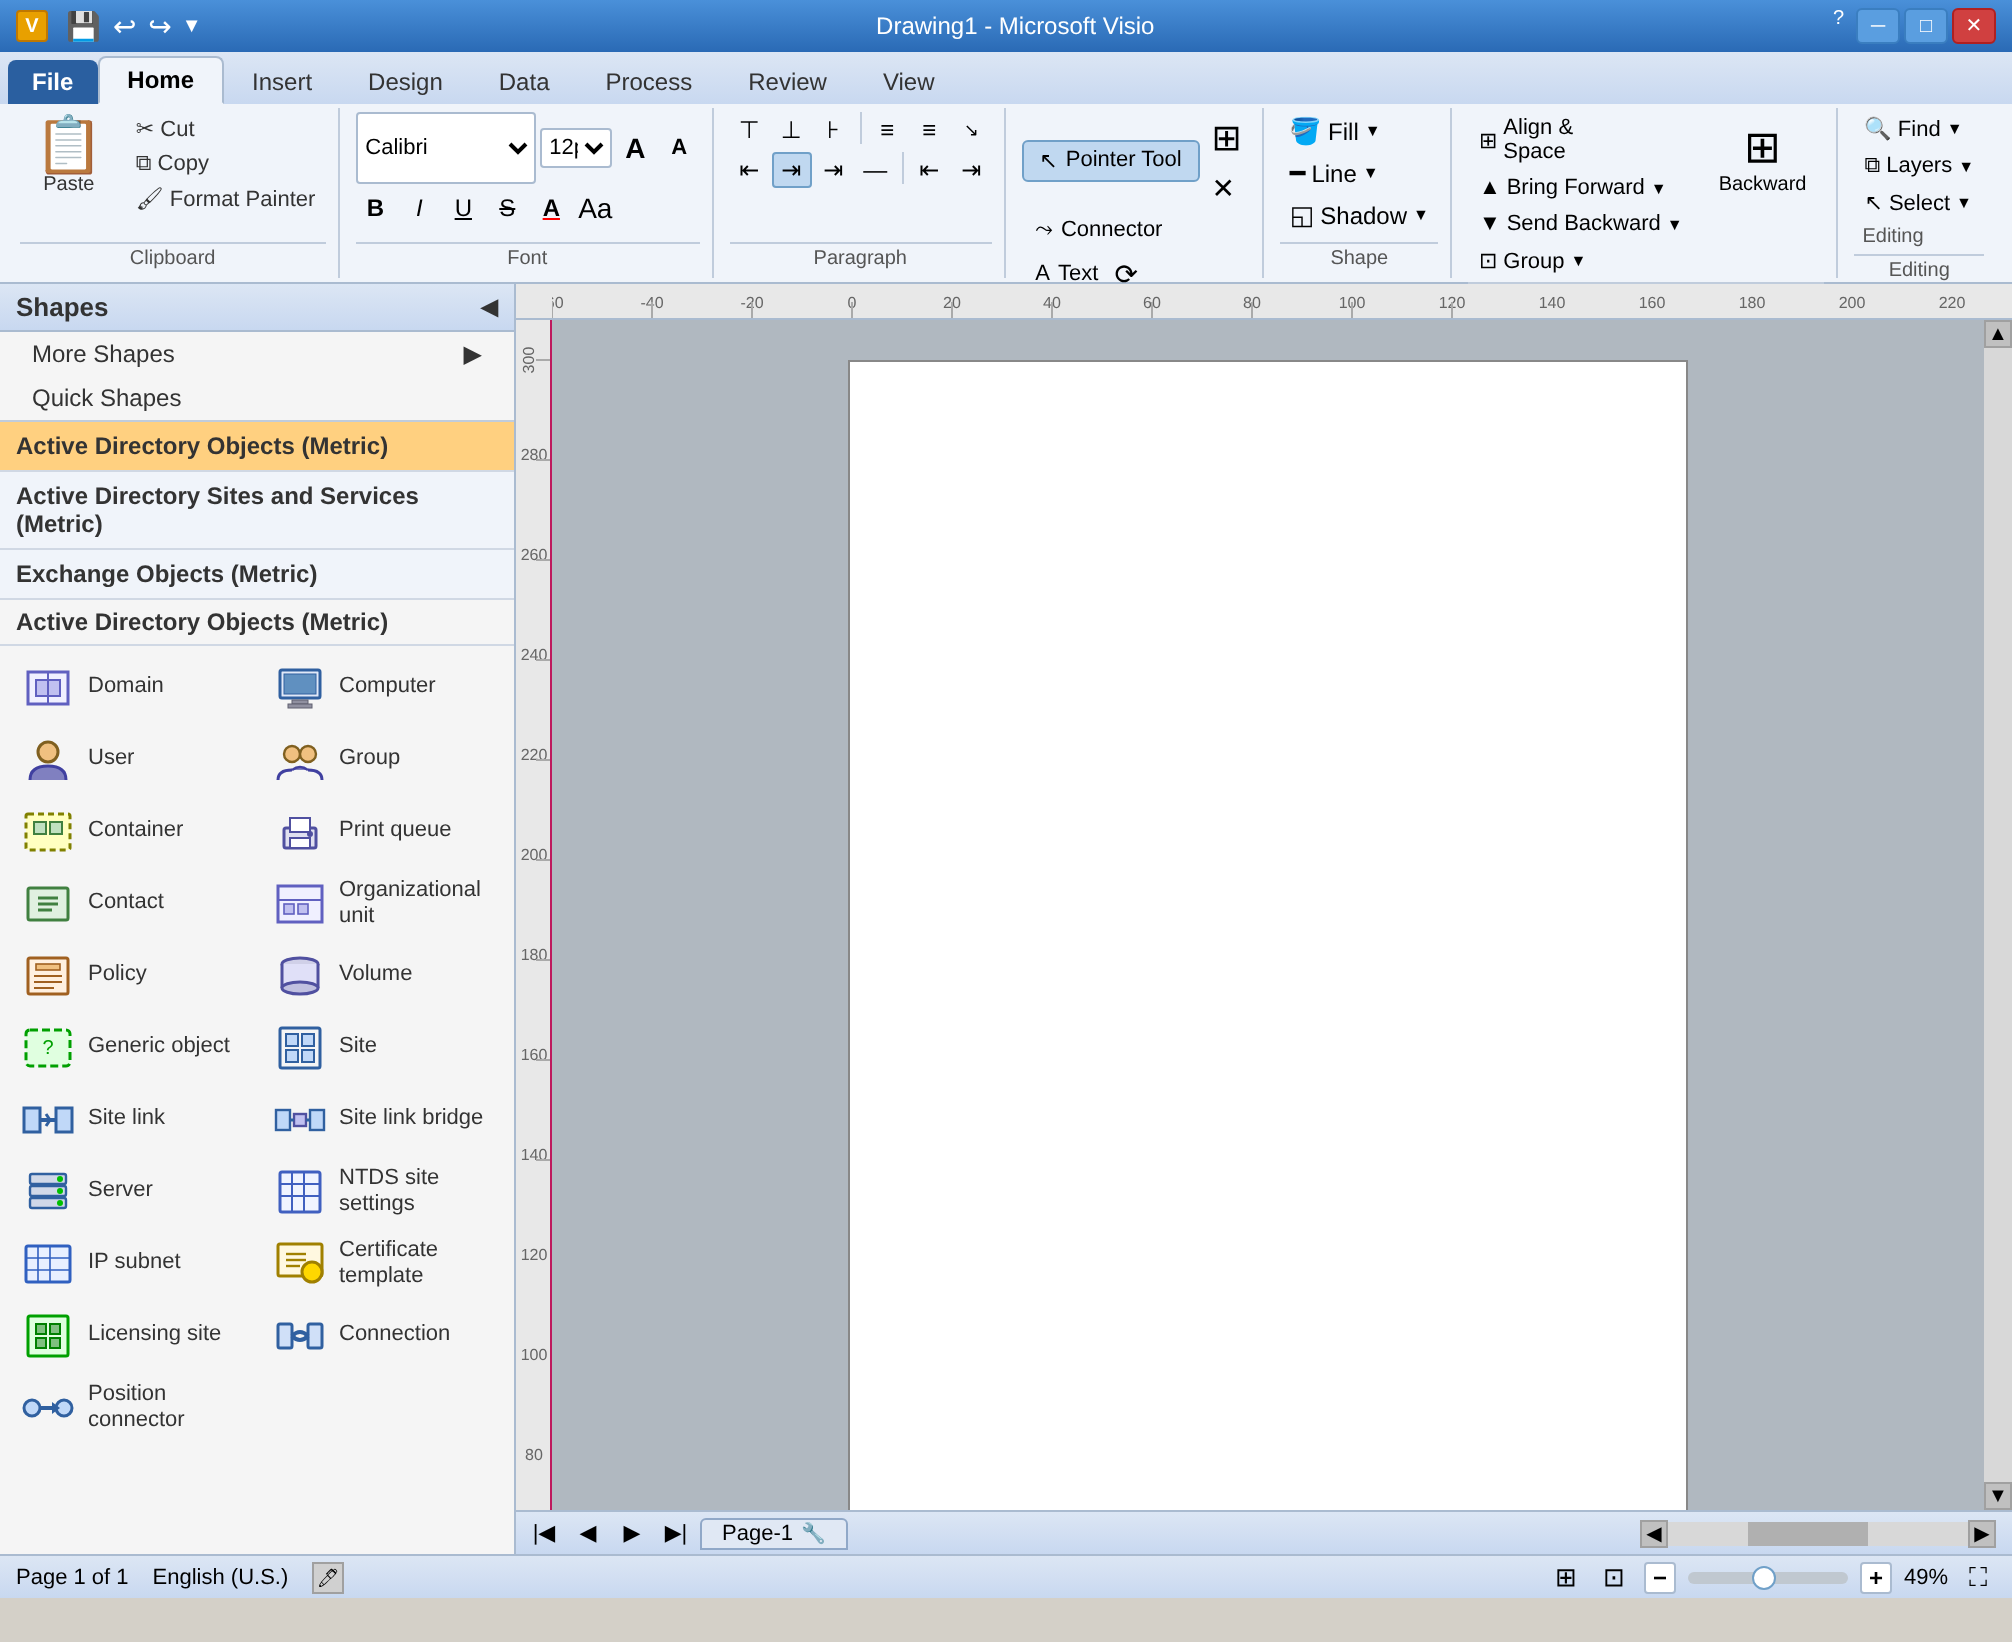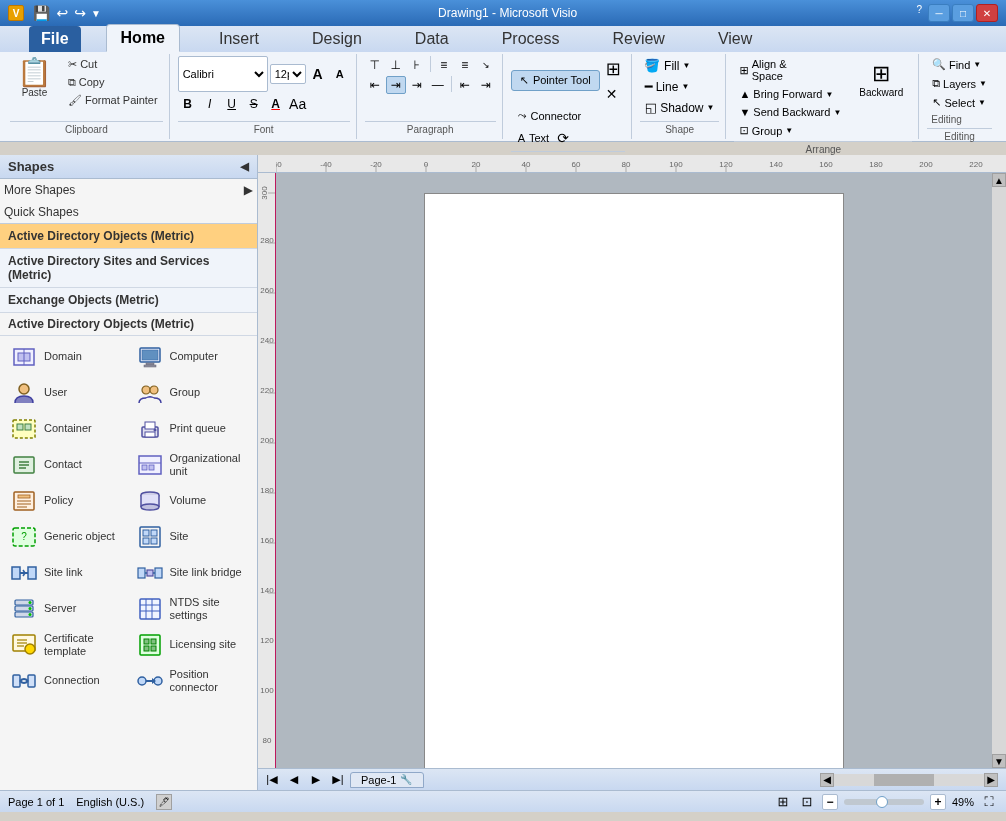--- a/index.html
+++ b/index.html
@@ -8,21 +8,21 @@
     
     #title-bar { background: linear-gradient(to bottom, #4a90d9, #2a6ab5); height: 26px; display: flex; align-items: center; justify-content: space-between; padding: 0 8px; color: white; font-size: 12px; }
     #title-bar .icon { width: 16px; height: 16px; background: #e8a000; border: 1px solid #c07800; border-radius: 2px; display: inline-flex; align-items: center; justify-content: center; font-size: 10px; color: white; font-weight: bold; margin-right: 6px; }
     #title-bar .title { flex: 1; text-align: center; font-size: 12px; }
     #title-bar .win-controls { display: flex; gap: 2px; }
     .win-btn { width: 22px; height: 18px; background: #5a9ee0; border: 1px solid #3a7ec0; border-radius: 3px; display: flex; align-items: center; justify-content: center; font-size: 10px; color: white; cursor: pointer; }
     .win-btn.close { background: #d04040; border-color: #b02020; }
     
     
     #ribbon-tabs { background: linear-gradient(to bottom, #dce6f4, #c8d8f0); height: 26px; display: flex; align-items: flex-end; padding-left: 4px; border-bottom: none; }
-    .ribbon-tab { padding: 4px 14px; font-size: 16px; cursor: pointer; border-radius: 4px 4px 0 0; color: #333; background: transparent; margin-left: 25px; }
+    .ribbon-tab { padding: 4px 14px; font-size: 12px; cursor: pointer; border-radius: 4px 4px 0 0; color: #333; background: transparent; }
     .ribbon-tab.active { background: #f0f4fa; border: 1px solid #aabbd0; border-bottom: 1px solid #f0f4fa; color: #000; font-weight: 600; }
     .ribbon-tab.file { background: #2a5fa0; color: white; border-radius: 4px 4px 0 0; padding: 4px 12px; font-weight: 600; }
     
     
     #ribbon { background: #f0f4fa; border-bottom: 1px solid #aabbd0; height: 90px; display: flex; align-items: stretch; padding: 2px 4px; gap: 2px; }
     .ribbon-group { display: flex; flex-direction: column; align-items: stretch; border-right: 1px solid #c0ccdc; padding: 2px 6px; min-width: 50px; position: relative; }
     .ribbon-group-content { display: flex; flex: 1; align-items: flex-start; gap: 2px; }
     .ribbon-group-label { text-align: center; font-size: 10px; color: #555; padding: 2px 0; border-top: 1px solid #c0ccdc; margin-top: 2px; }
     .paste-btn { display: flex; flex-direction: column; align-items: center; justify-content: center; padding: 2px 6px; cursor: pointer; border-radius: 3px; border: 1px solid transparent; font-size: 10px; color: #333; }
     .clipboard-small { display: flex; flex-direction: column; gap: 1px; }
@@ -37,28 +37,28 @@
     .connector-btn { border: 1px solid transparent; border-radius: 3px; padding: 2px 6px; cursor: pointer; font-size: 11px; display: flex; align-items: center; gap: 4px; }
     .text-btn { border: 1px solid transparent; border-radius: 3px; padding: 2px 6px; cursor: pointer; font-size: 11px; display: flex; align-items: center; gap: 4px; }
     .shape-btn { padding: 1px 4px; cursor: pointer; border-radius: 2px; border: 1px solid transparent; white-space: nowrap; display: flex; align-items: center; gap: 3px; }
     .dropdown-arrow { font-size: 8px; }
     .arrange-btn { padding: 1px 4px; cursor: pointer; border-radius: 2px; border: 1px solid transparent; white-space: nowrap; font-size: 11px; display: flex; align-items: center; gap: 3px; }
     
     
     .position-btn { display: flex; flex-direction: column; align-items: center; justify-content: center; padding: 4px 8px; cursor: pointer; border-radius: 3px; border: 1px solid transparent; font-size: 10px; }
     
     
-    #main { display: flex; height: calc(821px - 26px - 22px - 26px - 90px - 24px); margin-top: 13px; }
+    #main { display: flex; height: calc(821px - 26px - 22px - 26px - 90px - 24px); }
     
     
     #shapes-panel { width: 258px; background: #f5f5f5; border-right: 1px solid #aabbd0; display: flex; flex-direction: column; overflow: hidden; }
     #shapes-header { background: linear-gradient(to bottom, #dce6f4, #c8d8f0); padding: 4px 8px; font-size: 13px; font-weight: 600; color: #333; display: flex; justify-content: space-between; align-items: center; border-bottom: 1px solid #aabbd0; }
     .shapes-collapse { cursor: pointer; font-size: 11px; }
     #shapes-menu { border-bottom: 1px solid #c0ccdc; }
-    .shapes-menu-item { padding: 4px 4px; font-size: 12px; cursor: pointer; color: #333; }
+    .shapes-menu-item { padding: 4px 16px; font-size: 12px; cursor: pointer; color: #333; }
     .shapes-menu-item.has-arrow { display: flex; justify-content: space-between; align-items: center; }
     #shapes-list { overflow-y: auto; flex: 1; }
     .shapes-category { padding: 5px 8px; font-size: 12px; font-weight: 700; color: #333; border-bottom: 1px solid #d0d8e4; }
     .shapes-category.active { background: #ffd080; }
     .shapes-category.inactive1 { background: #f0f4fa; }
     .shapes-category.inactive2 { background: #f0f4fa; }
     .shapes-grid { display: grid; grid-template-columns: 1fr 1fr; padding: 4px; gap: 2px; }
     .shape-item { display: flex; align-items: center; gap: 6px; padding: 3px 6px; cursor: pointer; border-radius: 2px; font-size: 12px; }
     .shape-icon { width: 28px; height: 28px; display: flex; align-items: center; justify-content: center; flex-shrink: 0; }
     .shape-name { font-size: 11px; color: #333; line-height: 1.2; }
@@ -514,20 +514,32 @@
               <rect x="4" y="4" width="20" height="20" rx="1" fill="#f0f4ff" stroke="#4060c0" stroke-width="1.5"></rect>
               <line x1="4" y1="10" x2="24" y2="10" stroke="#4060c0" stroke-width="1"></line>
               <line x1="4" y1="16" x2="24" y2="16" stroke="#4060c0" stroke-width="1"></line>
               <line x1="10" y1="4" x2="10" y2="24" stroke="#4060c0" stroke-width="1"></line>
               <line x1="16" y1="4" x2="16" y2="24" stroke="#4060c0" stroke-width="1"></line>
             </svg>
           </div>
           <span class="shape-name">NTDS site settings</span>
         </div>
 
+        <div class="shape-item">
+          <div class="shape-icon">
+            <svg width="28" height="28" viewBox="0 0 28 28">
+              <rect x="3" y="5" width="22" height="18" rx="1" fill="#e8f0ff" stroke="#3060c0" stroke-width="1.5"></rect>
+              <line x1="3" y1="11" x2="25" y2="11" stroke="#3060c0" stroke-width="0.8"></line>
+              <line x1="3" y1="17" x2="25" y2="17" stroke="#3060c0" stroke-width="0.8"></line>
+              <line x1="9" y1="5" x2="9" y2="23" stroke="#3060c0" stroke-width="0.8"></line>
+              <line x1="15" y1="5" x2="15" y2="23" stroke="#3060c0" stroke-width="0.8"></line>
+            </svg>
+          </div>
+          <span class="shape-name">IP subnet</span>
+        </div>
 
         <div class="shape-item">
           <div class="shape-icon">
             <svg width="28" height="28" viewBox="0 0 28 28">
               <rect x="3" y="4" width="22" height="16" rx="1" fill="#fff8e0" stroke="#a08000" stroke-width="1.5"></rect>
               <circle cx="20" cy="18" r="5" fill="#ffd700" stroke="#a08000" stroke-width="1.5"></circle>
               <line x1="7" y1="9" x2="17" y2="9" stroke="#a08000" stroke-width="1.2"></line>
               <line x1="7" y1="12" x2="17" y2="12" stroke="#a08000" stroke-width="1.2"></line>
               <line x1="7" y1="15" x2="14" y2="15" stroke="#a08000" stroke-width="1.2"></line>
             </svg>

